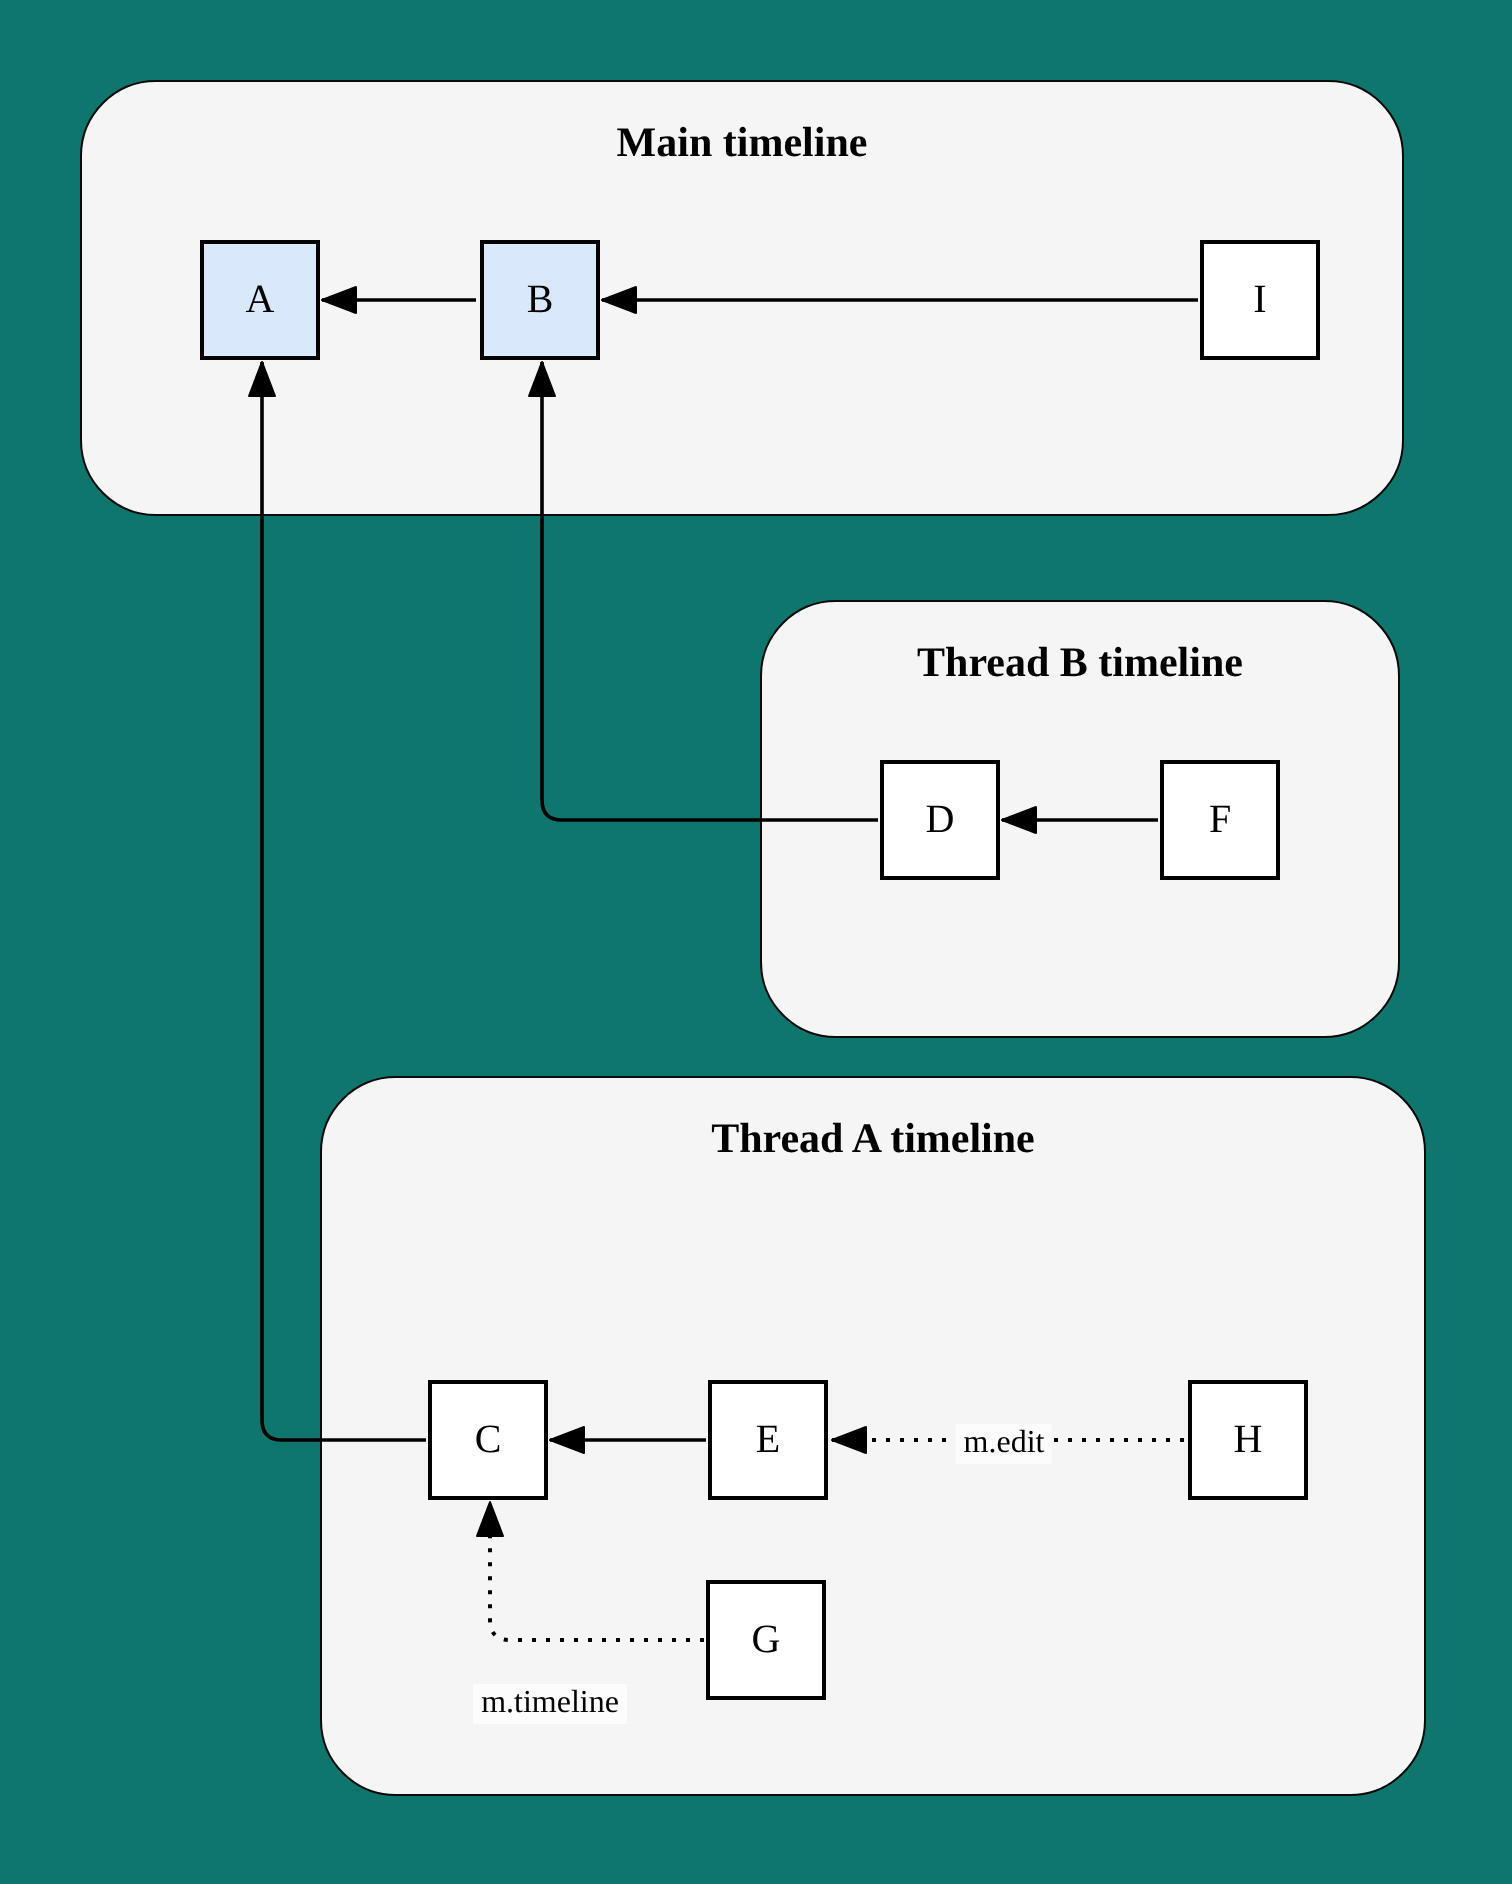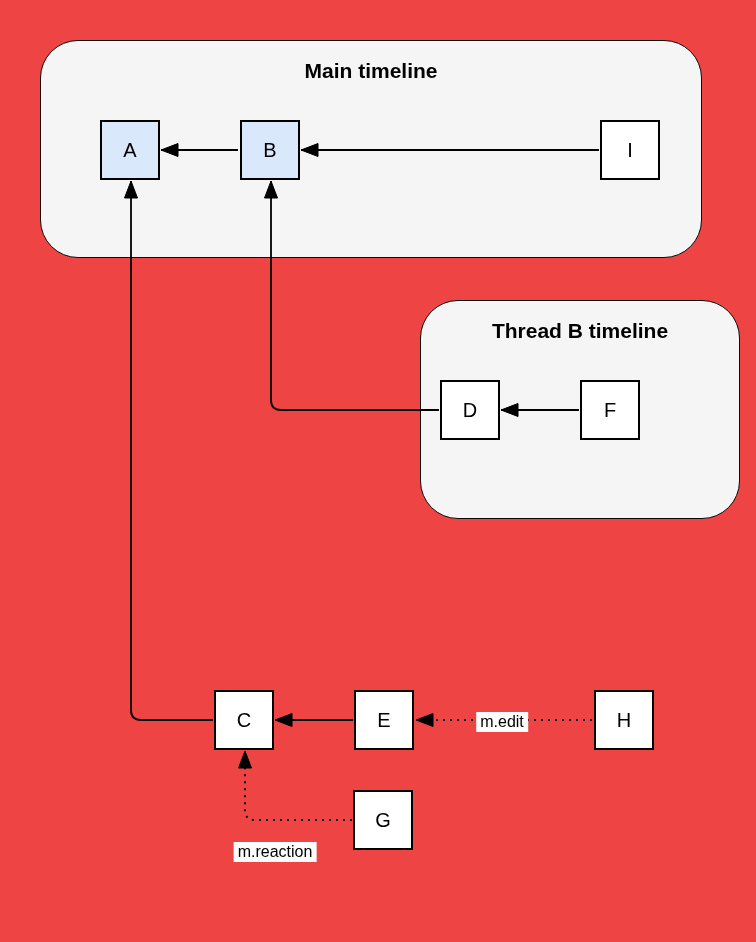--- a/index.html
+++ b/index.html
@@ -1,33 +1,33 @@
 <!DOCTYPE html>
 <html><head>
 <meta charset="utf-8">
 <style>
   html, body { margin: 0; padding: 0; background: #ffffff; }
   .canvas {
     position: relative;
     width: 756px;
     height: 942px;
-    background: #ef4444;
-    font-family: Liberation Sans, sans-serif;
+    background: #0f766e;
+    font-family: Liberation Serif, serif;
     overflow: hidden;
   }
   .container-box {
     position: absolute;
     background: #f5f5f5;
     border: 1.5px solid #0a0a0a;
     border-radius: 38px;
     z-index: 1;
     box-sizing: border-box;
   }
   #container-main    { left: 40px;  top: 40px;  width: 662px; height: 218px; }
-  #container-threadb { left: 380px; top: 300px; width: 320px; height: 219px; margin-left: 40px; }
+  #container-threadb { left: 380px; top: 300px; width: 320px; height: 219px; }
   #container-threada { left: 160px; top: 538px; width: 553px; height: 360px; }
   .container-title {
     position: absolute;
     top: 18px; left: 0; right: 0;
     text-align: center;
     font-size: 21px;
     font-weight: bold;
     color: #000000;
   }
   svg.edges {
@@ -85,20 +85,23 @@
 <body>
 
 <div class="canvas">
 
   <div class="container-box" id="container-main">
     <div class="container-title">Main timeline</div>
   </div>
   <div class="container-box" id="container-threadb">
     <div class="container-title">Thread B timeline</div>
   </div>
+  <div class="container-box" id="container-threada">
+    <div class="container-title">Thread A timeline</div>
+  </div>
 
   <svg class="edges" width="756" height="942" viewBox="0 0 756 942">
     <defs>
       <marker id="arrow" markerUnits="userSpaceOnUse" markerWidth="20" markerHeight="16" refX="18" refY="7.5" orient="auto">
         <path d="M 1 1 L 18 7.5 L 1 14 Z" fill="#000000" stroke="#000000" stroke-linejoin="round"></path>
       </marker>
     </defs>
     <path class="edge" d="M 238 150 L 161 150" marker-end="url(#arrow)"></path>
     <path class="edge" d="M 599 150 L 301 150" marker-end="url(#arrow)"></path>
     <path class="edge" d="M 579 410 L 501 410" marker-end="url(#arrow)"></path>
@@ -113,15 +116,15 @@
   <div class="node highlight" id="node-B">B</div>
   <div class="node" id="node-I">I</div>
   <div class="node" id="node-D">D</div>
   <div class="node" id="node-F">F</div>
   <div class="node" id="node-C">C</div>
   <div class="node" id="node-E">E</div>
   <div class="node" id="node-H">H</div>
   <div class="node" id="node-G">G</div>
 
   <div class="edge-label" id="label-medit">m.edit</div>
-  <div class="edge-label" id="label-mreaction">m.reaction</div>
+  <div class="edge-label" id="label-mreaction">m.timeline</div>
 
 </div>
 
 </body></html>

